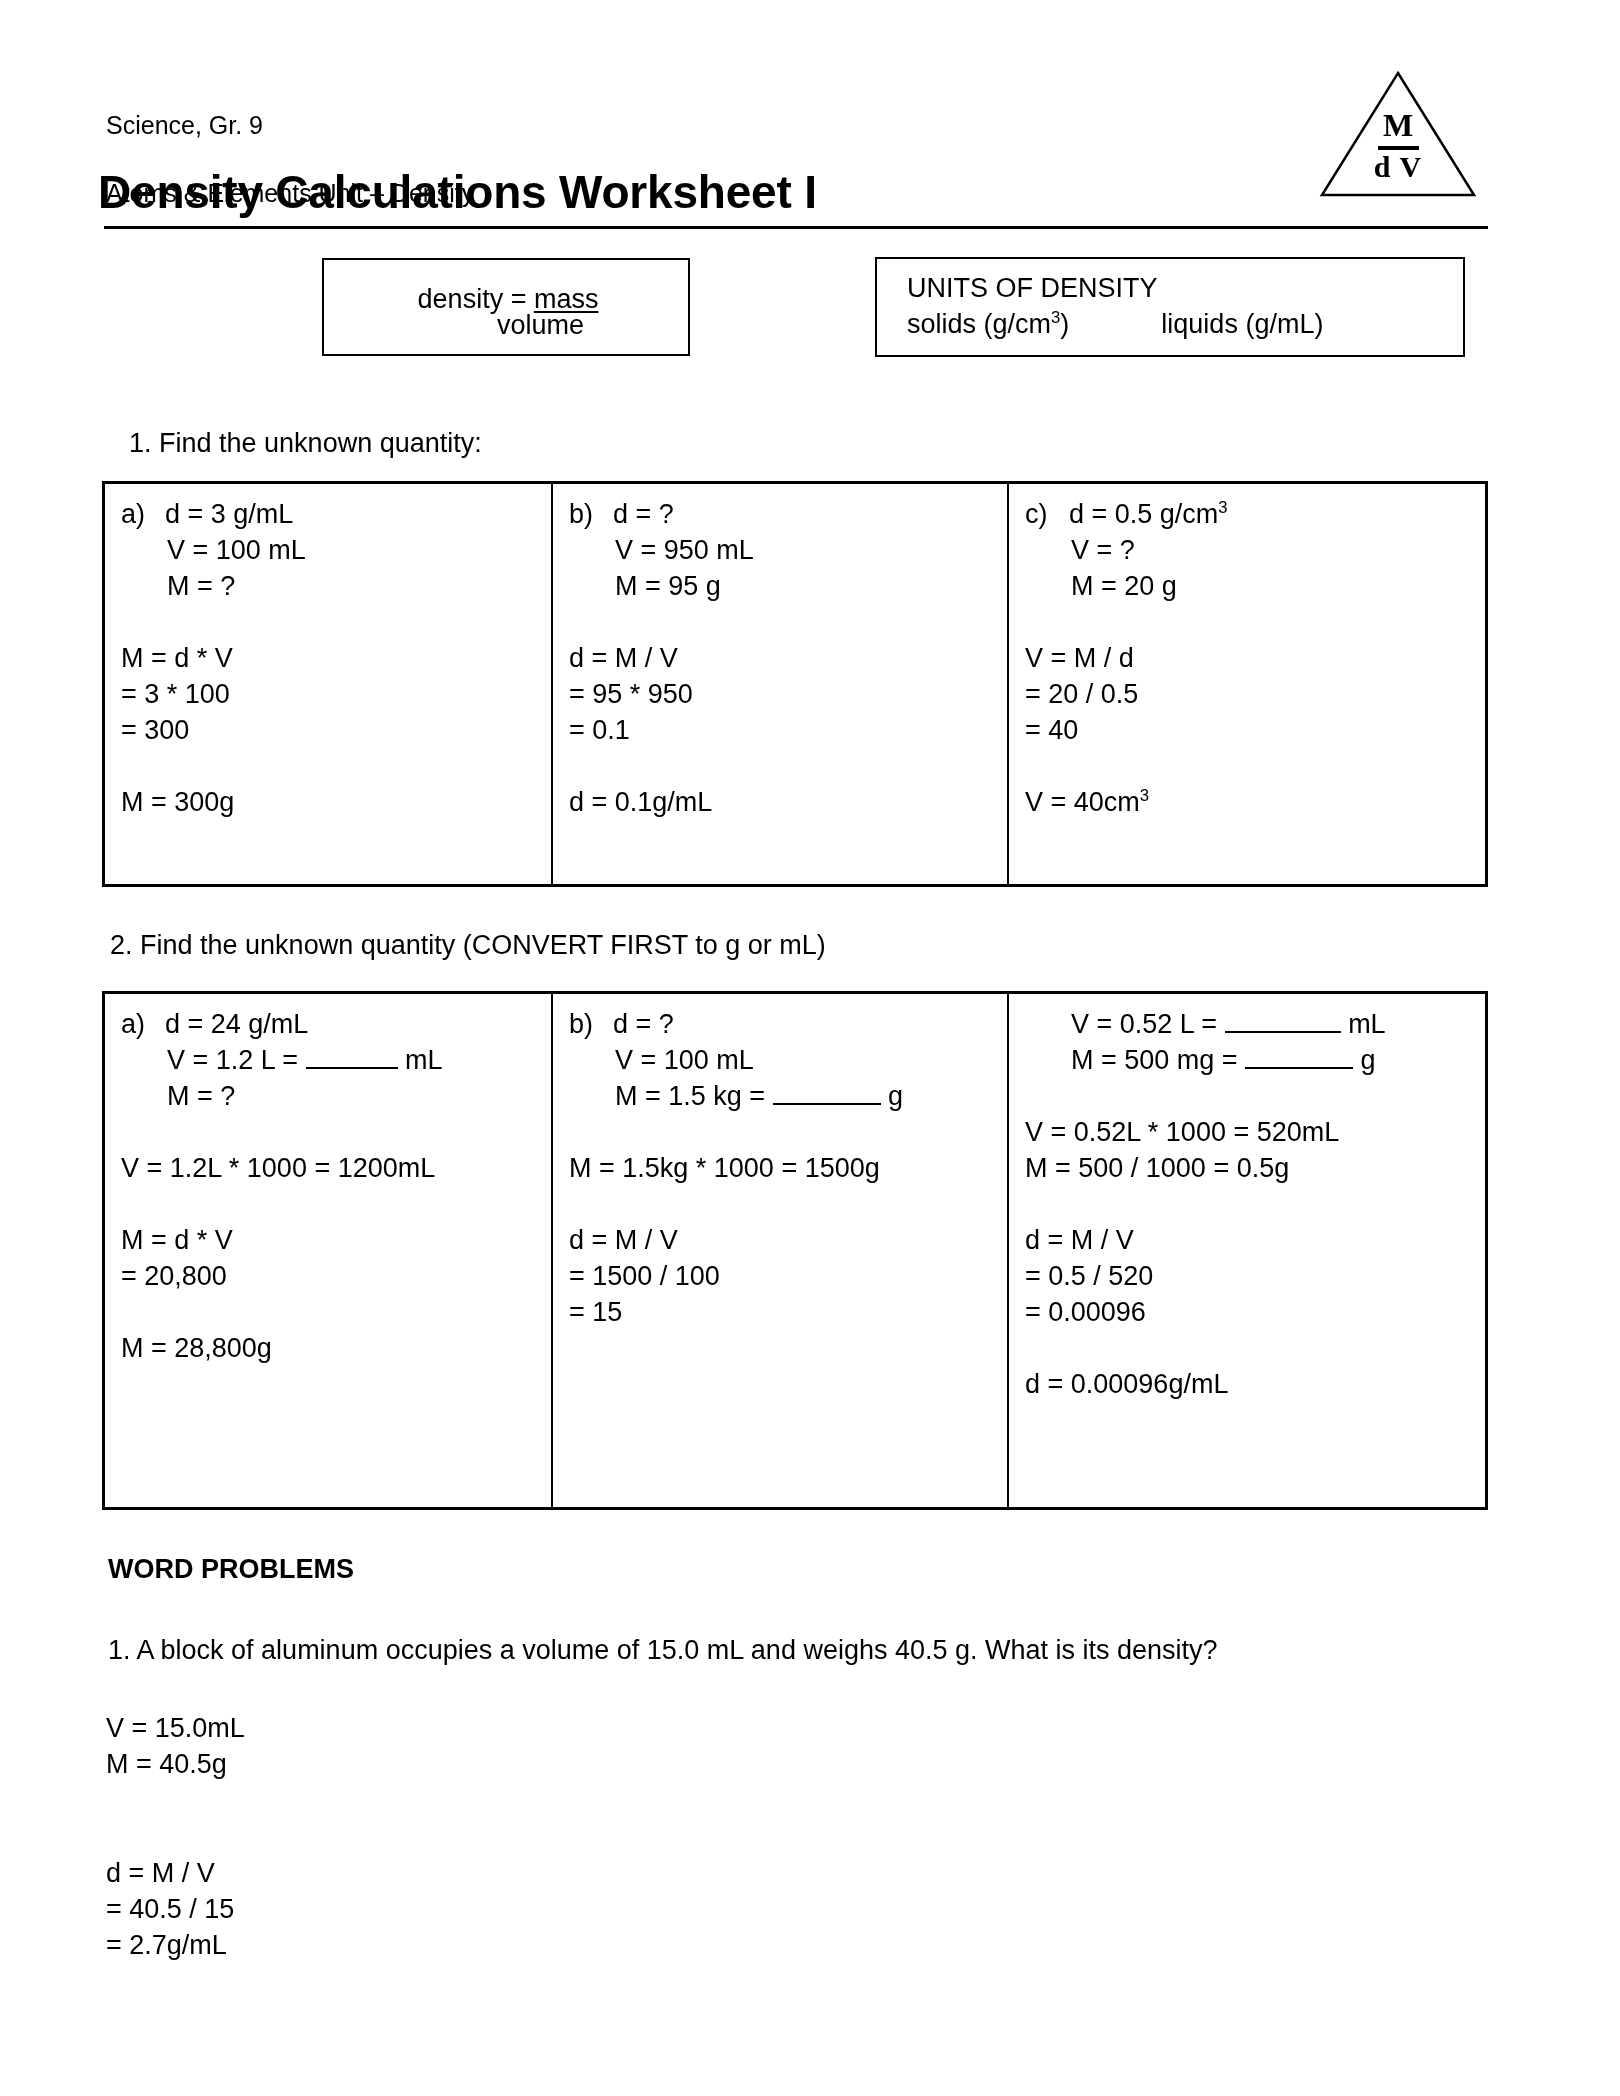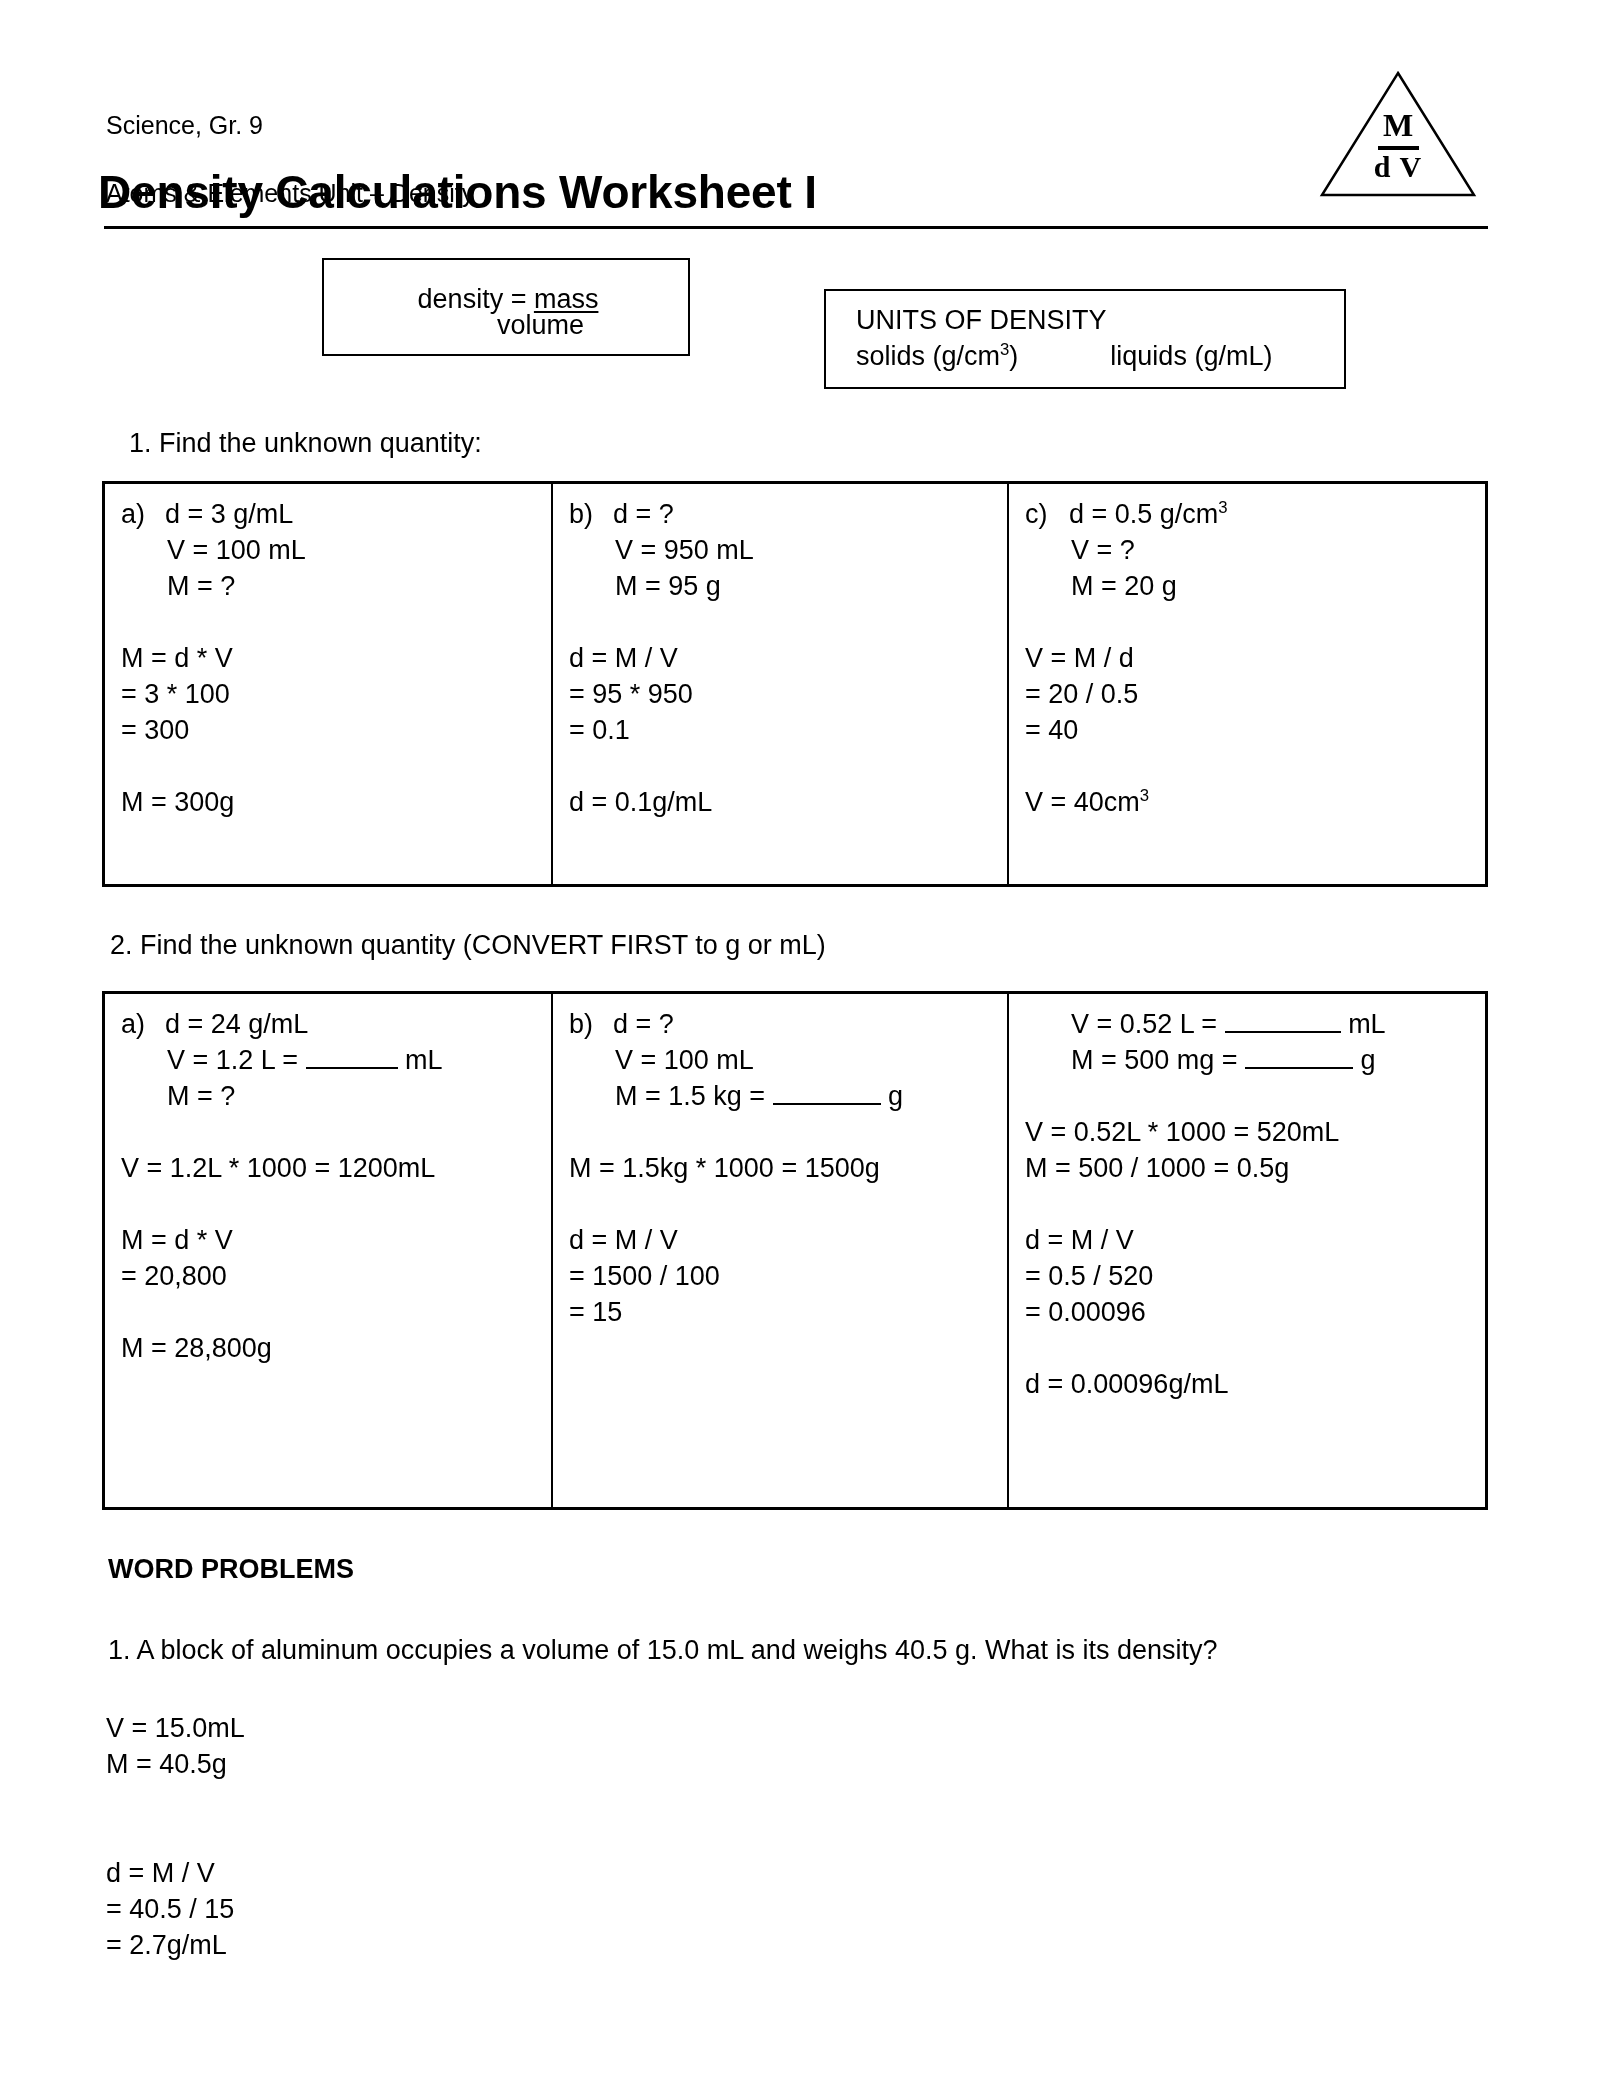--- a/index.html
+++ b/index.html
@@ -108,25 +108,24 @@
     box-sizing: border-box;
     background: #fff;
   }
   .fbox-density {
     left: 322px;
     top: 258px;
     width: 368px;
     height: 98px;
   }
   .fbox-units {
-    left: 824px;
+    left: 875px;
     top: 257px;
-    width: 522px;
+    width: 590px;
     height: 100px;
-    margin-top: 32px;
   }
   .dens-line1 {
     position: absolute;
     left: 0; top: 14px;
     width: 368px;
     text-align: center;
     font-size: 27px;
     line-height: 34px;
     white-space: nowrap;
     margin-top: 8px;

